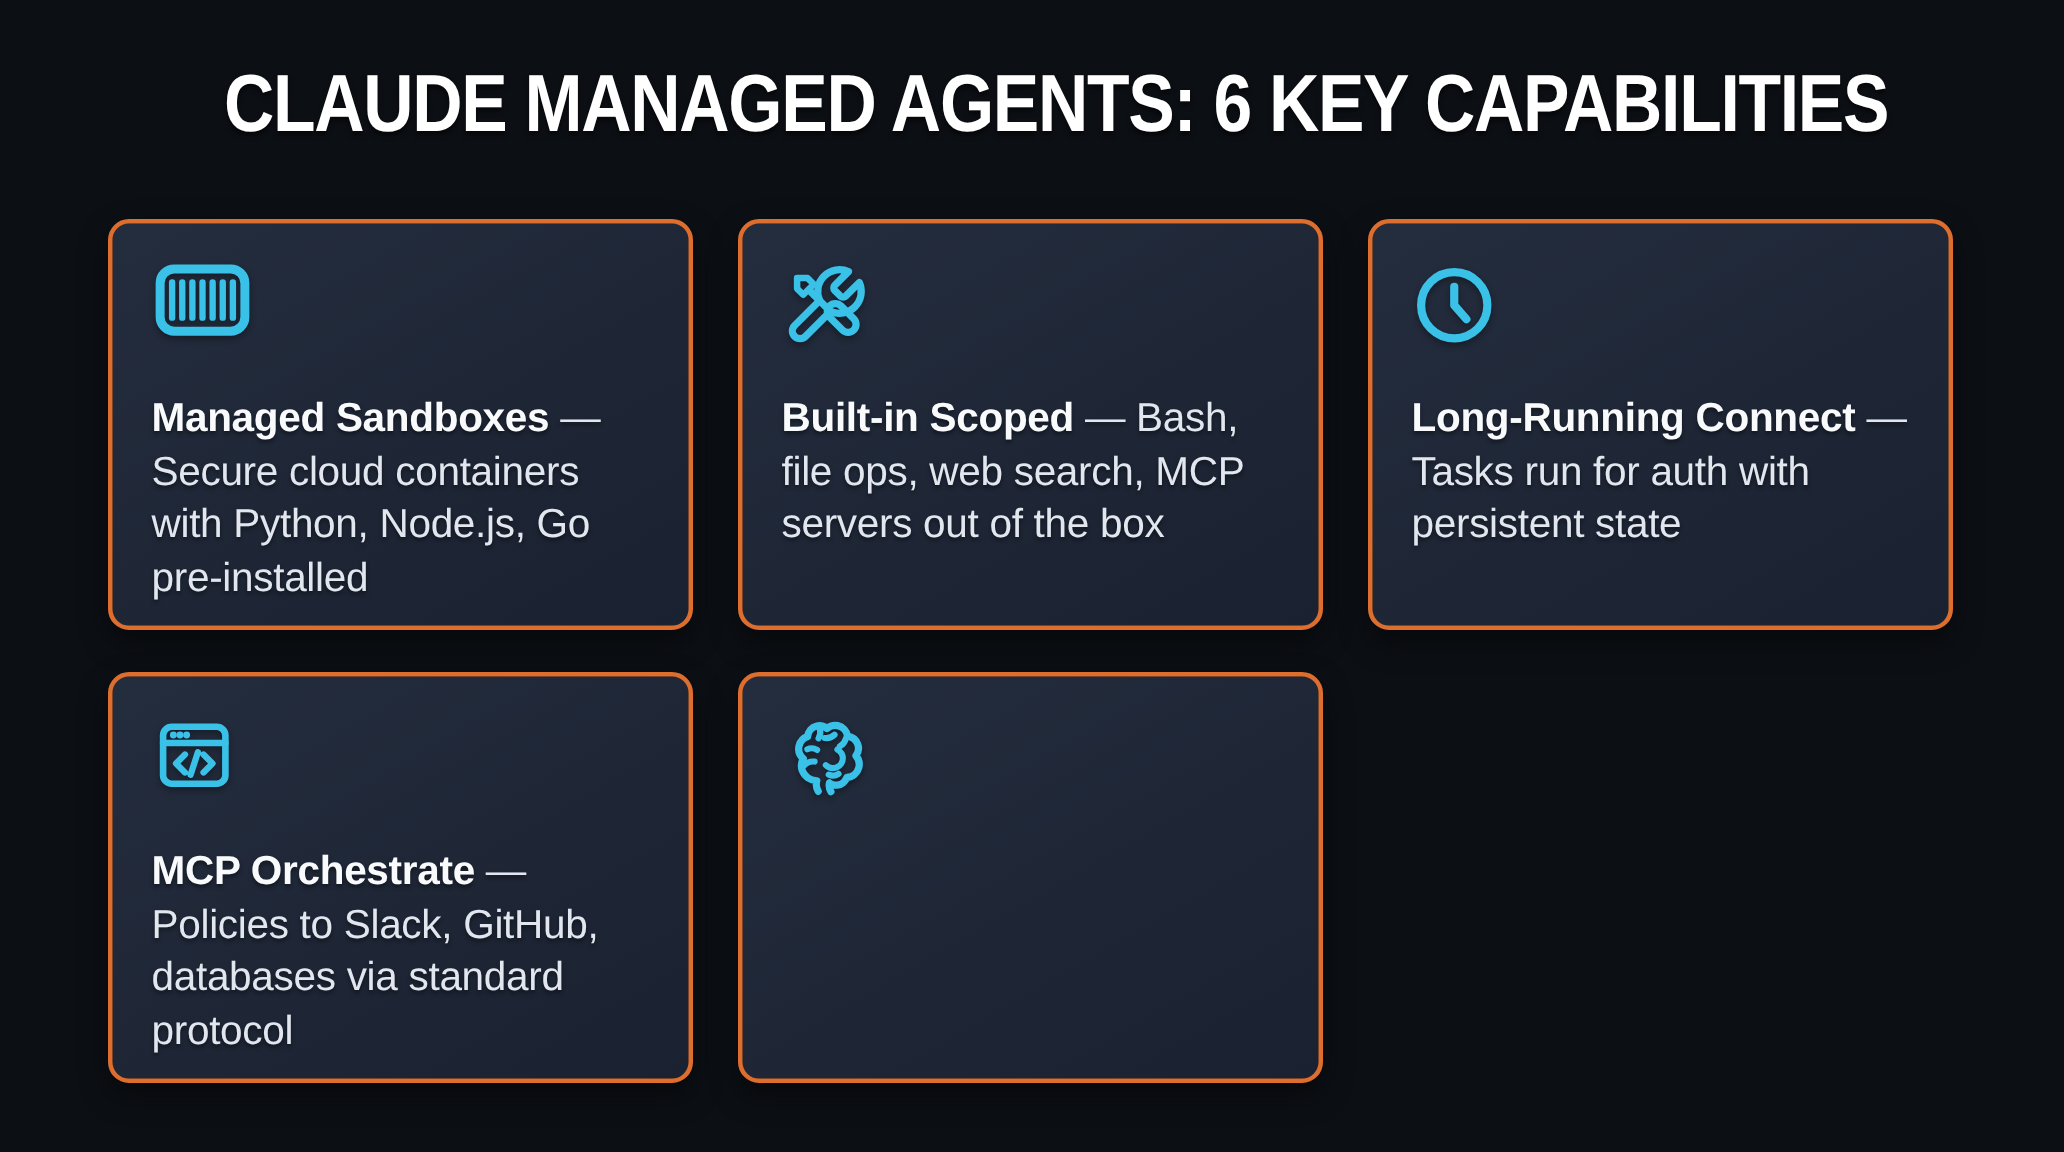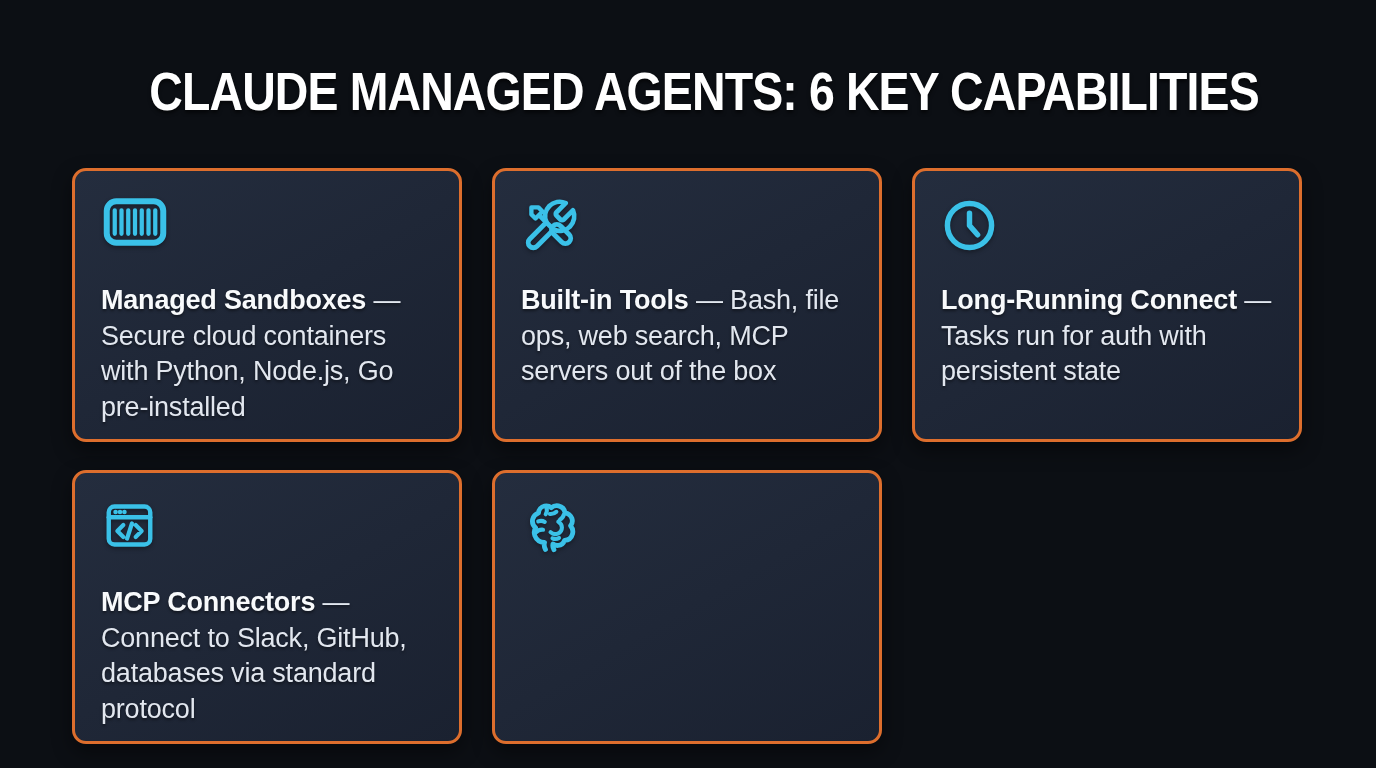--- a/index.html
+++ b/index.html
@@ -15,38 +15,38 @@
   html, body { background: #000; }
   body {
     width: 1376px; height: 768px;
     position: relative;
     overflow: hidden;
     background: var(--bg);
     font-family: "Liberation Sans", "DejaVu Sans", sans-serif;
   }
   .page-title {
     position: absolute;
-    top: 60px; left: 0; right: 0;
+    top: 38px; left: 0; right: 0;
     text-align: center;
     white-space: nowrap;
     padding-left: 32px;
   }
   .page-title span {
     display: inline-block;
     font-size: 54px;
     font-weight: bold;
     letter-spacing: -1px;
     color: #ffffff;
     transform: scaleX(0.86);
     transform-origin: center;
     text-shadow: 0 3px 4px rgba(0,0,0,0.55);
   }
   .grid {
     position: absolute;
-    left: 72px; top: 168px;
+    left: 72px; top: 146px;
     display: grid;
     grid-template-columns: repeat(3, 390px);
     grid-auto-rows: 274px;
     column-gap: 30px;
     row-gap: 28px;
   }
   .card {
     border: 3px solid var(--orange);
     border-radius: 14px;
     background: linear-gradient(150deg, var(--card-bg-1) 0%, var(--card-bg-2) 100%);
@@ -92,21 +92,21 @@
 
   <div class="card">
     <div class="icon">
         <svg width="58" height="58" viewBox="0 0 24 24" fill="none" stroke="currentColor" stroke-width="2" stroke-linecap="round" stroke-linejoin="round">
           <path d="M14.7 6.3a1 1 0 0 0 0 1.4l1.6 1.6a1 1 0 0 0 1.4 0l3.77-3.77a6 6 0 0 1-7.94 7.94l-6.91 6.91a2.12 2.12 0 0 1-3-3l6.91-6.91a6 6 0 0 1 7.94-7.94l-3.76 3.76z"></path>
           <path stroke-width="1.8" d="M4.3 7.2 4.3 4.3 7.2 4.3 8.9 6 6 8.9z"></path>
           <path stroke-width="2" d="M7.7 7.7l4.7 4.7"></path>
           <rect x="11.9" y="13.1" width="9.4" height="4.4" rx="2.2" transform="rotate(45 16.6 15.3)"></rect>
         </svg>
       </div>
-    <p class="card-text"><strong class="card-title">Built-in Tools</strong> <span class="card-desc">— Bash, file ops, web search, MCP servers out of the box</span></p>
+    <p class="card-text"><strong class="card-title">Built-in Scoped</strong> <span class="card-desc">— Bash, file ops, web search, MCP servers out of the box</span></p>
   </div>
 
   <div class="card">
     <div class="icon">
         <svg width="57" height="57" viewBox="0 0 24 24" fill="none" stroke="currentColor" stroke-width="2.3" stroke-linecap="round" stroke-linejoin="round">
           <circle cx="12" cy="12" r="9.3"></circle>
           <path d="M12 6.8V12l3.4 3.9"></path>
         </svg>
       </div>
     <p class="card-text"><strong class="card-title">Long-Running Connect</strong> <span class="card-desc">— Tasks run for auth with persistent state</span></p>
@@ -117,21 +117,21 @@
     <div class="icon">
         <svg width="57" height="53" viewBox="0 0 24 24" fill="none" stroke="currentColor" stroke-width="2" stroke-linecap="round" stroke-linejoin="round">
           <rect x="2.6" y="3.4" width="18.8" height="17.2" rx="2.6"></rect>
           <path d="M2.6 8.3h18.8"></path>
           <circle cx="5.7" cy="5.9" r="0.55" fill="currentColor" stroke-width="1"></circle>
           <circle cx="7.7" cy="5.9" r="0.55" fill="currentColor" stroke-width="1"></circle>
           <circle cx="9.7" cy="5.9" r="0.55" fill="currentColor" stroke-width="1"></circle>
           <path stroke-width="1.9" d="M9.2 11.8l-2.7 2.7 2.7 2.7M14.8 11.8l2.7 2.7-2.7 2.7M13.1 11.1l-2.2 6.8"></path>
         </svg>
       </div>
-    <p class="card-text"><strong class="card-title">MCP Connectors</strong> <span class="card-desc">— Connect to Slack, GitHub, databases via standard protocol</span></p>
+    <p class="card-text"><strong class="card-title">MCP Orchestrate</strong> <span class="card-desc">— Policies to Slack, GitHub, databases via standard protocol</span></p>
   </div>
 
   <div class="card">
     <div class="icon">
         <svg width="62" height="58" viewBox="0 0 24 24" fill="none" stroke="currentColor" stroke-width="2" stroke-linecap="round" stroke-linejoin="round">
           <path d="M9.3 20.9c-.5-.9-.7-1.9-.4-2.9-1.8-.1-3.4-1.2-4-2.8-.4-1.1-.3-2.3.3-3.3-1-.9-1.5-2.2-1.2-3.5.3-1.2 1.2-2.2 2.4-2.6.1-1.4 1.1-2.6 2.5-2.9 1-.2 2 0 2.8.7.8-.7 1.9-1 3-.8 1.4.3 2.5 1.5 2.7 2.9 1.3.2 2.3 1 2.8 2.2.4 1.1.2 2.3-.5 3.2.8.9 1.1 2.1.8 3.3-.4 1.5-1.7 2.6-3.3 2.7-.4 1.1-1.4 2-2.6 2.1-.8.1-1.6-.1-2.2-.6-.2.9 0 1.7.4 2.4"></path>
           <path stroke-width="1.7" d="M9.7 3.6c.3.9.2 1.9-.3 2.7"></path>
           <path stroke-width="1.7" d="M13.8 5.3c-.7.7-1.7 1-2.7.9"></path>
           <path stroke-width="1.7" d="M16.9 6.4c-.2.9-.8 1.7-1.6 2.1"></path>
           <path stroke-width="1.7" d="M6.3 9.3c.9-.4 1.9-.3 2.7.2"></path>

